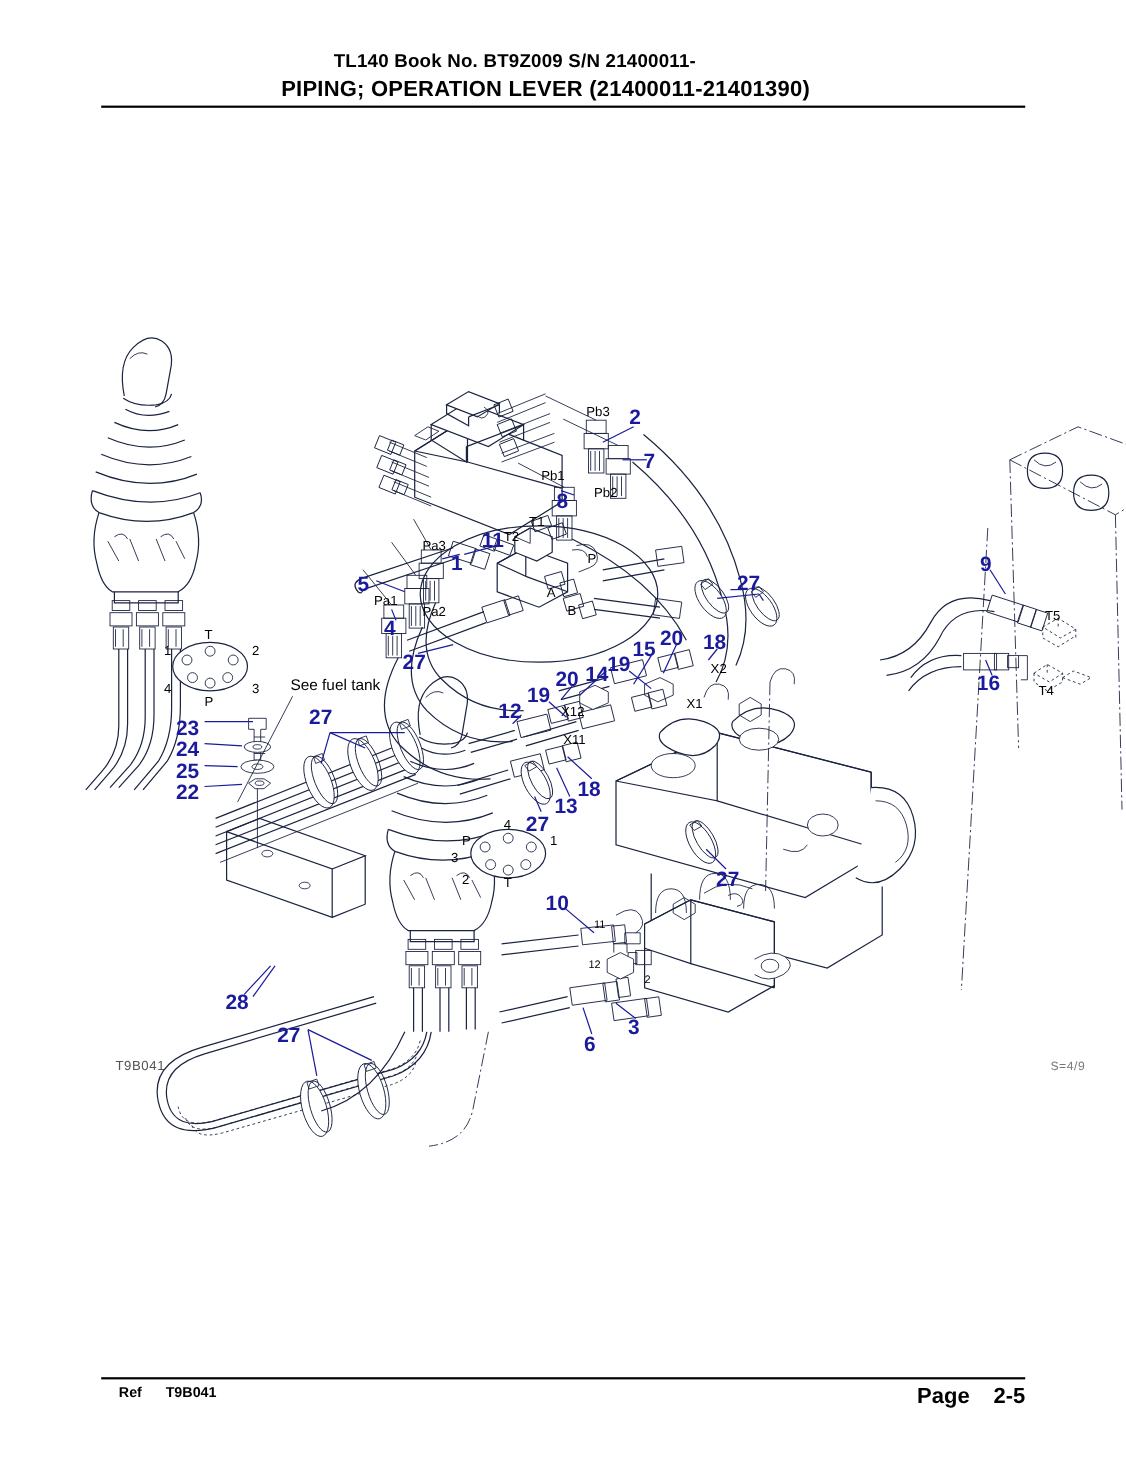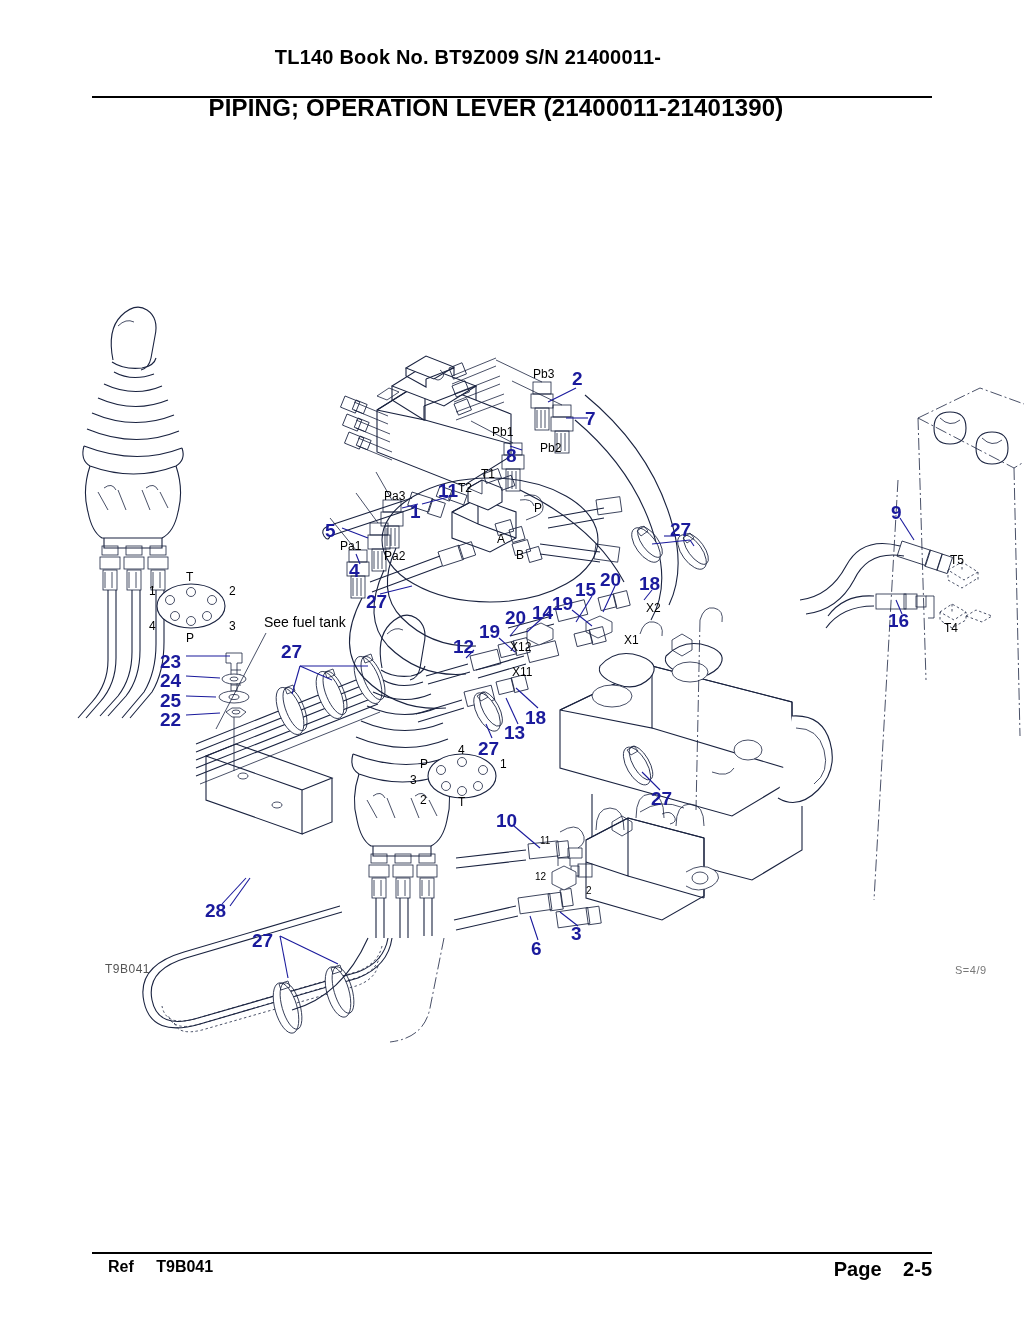--- a/index.html
+++ b/index.html
@@ -26,47 +26,46 @@
   .hdr-line {
     text-align: center;
     font-weight: bold;
     color: #000;
     letter-spacing: 0.2px;
   }
   #hdr-line-1 {
     position: absolute;
     left: 0; top: 46px;
     width: 936px;
-    font-size: 20px;
+    font-size: 17px;
   }
   #hdr-line-2 {
     position: absolute;
     left: 0; top: 70px;
     width: 992px;
-    font-size: 24px;
-    margin-top: 24px;
+    font-size: 20px;
   }
   #header-rule {
     position: absolute;
     left: 92px; top: 96px;
     width: 840px; height: 2px;
     background: #000;
   }
 
   
   #footer-rule {
     position: absolute;
     left: 92px; top: 1252px;
     width: 840px; height: 2px;
     background: #000;
   }
   #footer-ref {
     position: absolute;
     left: 108px; top: 1258px;
-    font-size: 16px; font-weight: bold;
+    font-size: 13px; font-weight: bold;
   }
   #footer-ref .ref-code { margin-left: 18px; }
   #footer-page {
     position: absolute;
     right: 92px; top: 1258px;
     font-size: 20px; font-weight: bold;
     text-align: right;
   }
   #footer-page .page-num { margin-left: 16px; }
 

